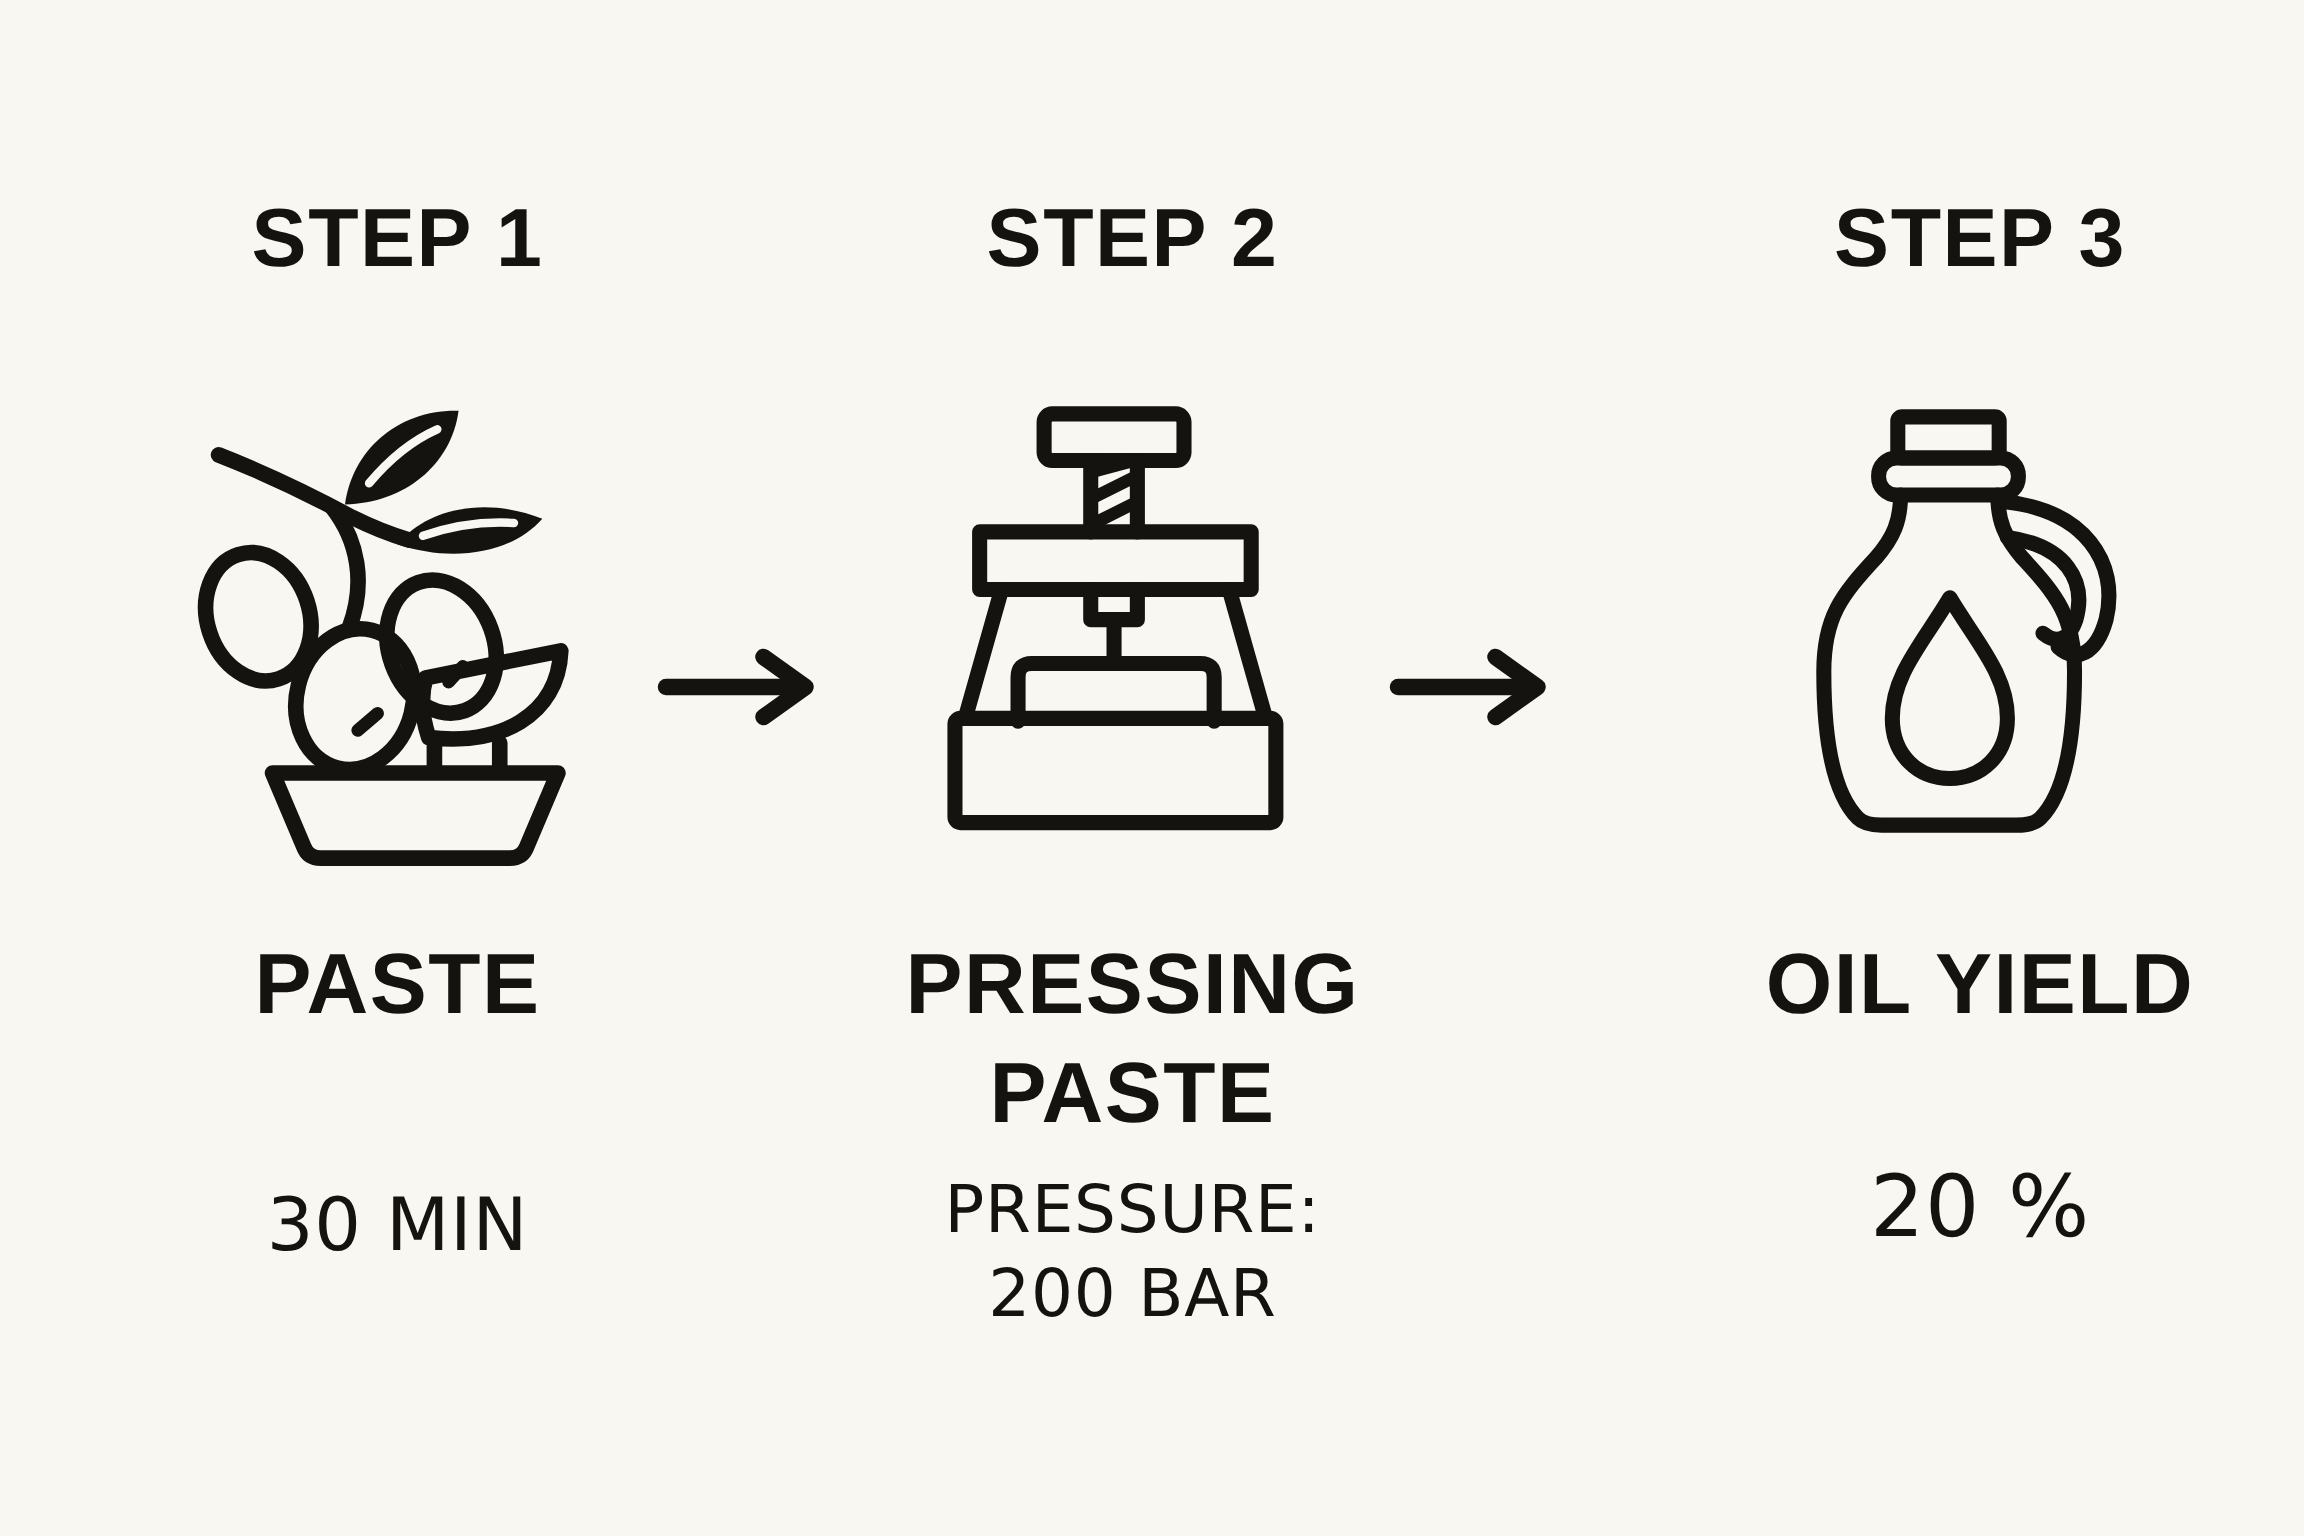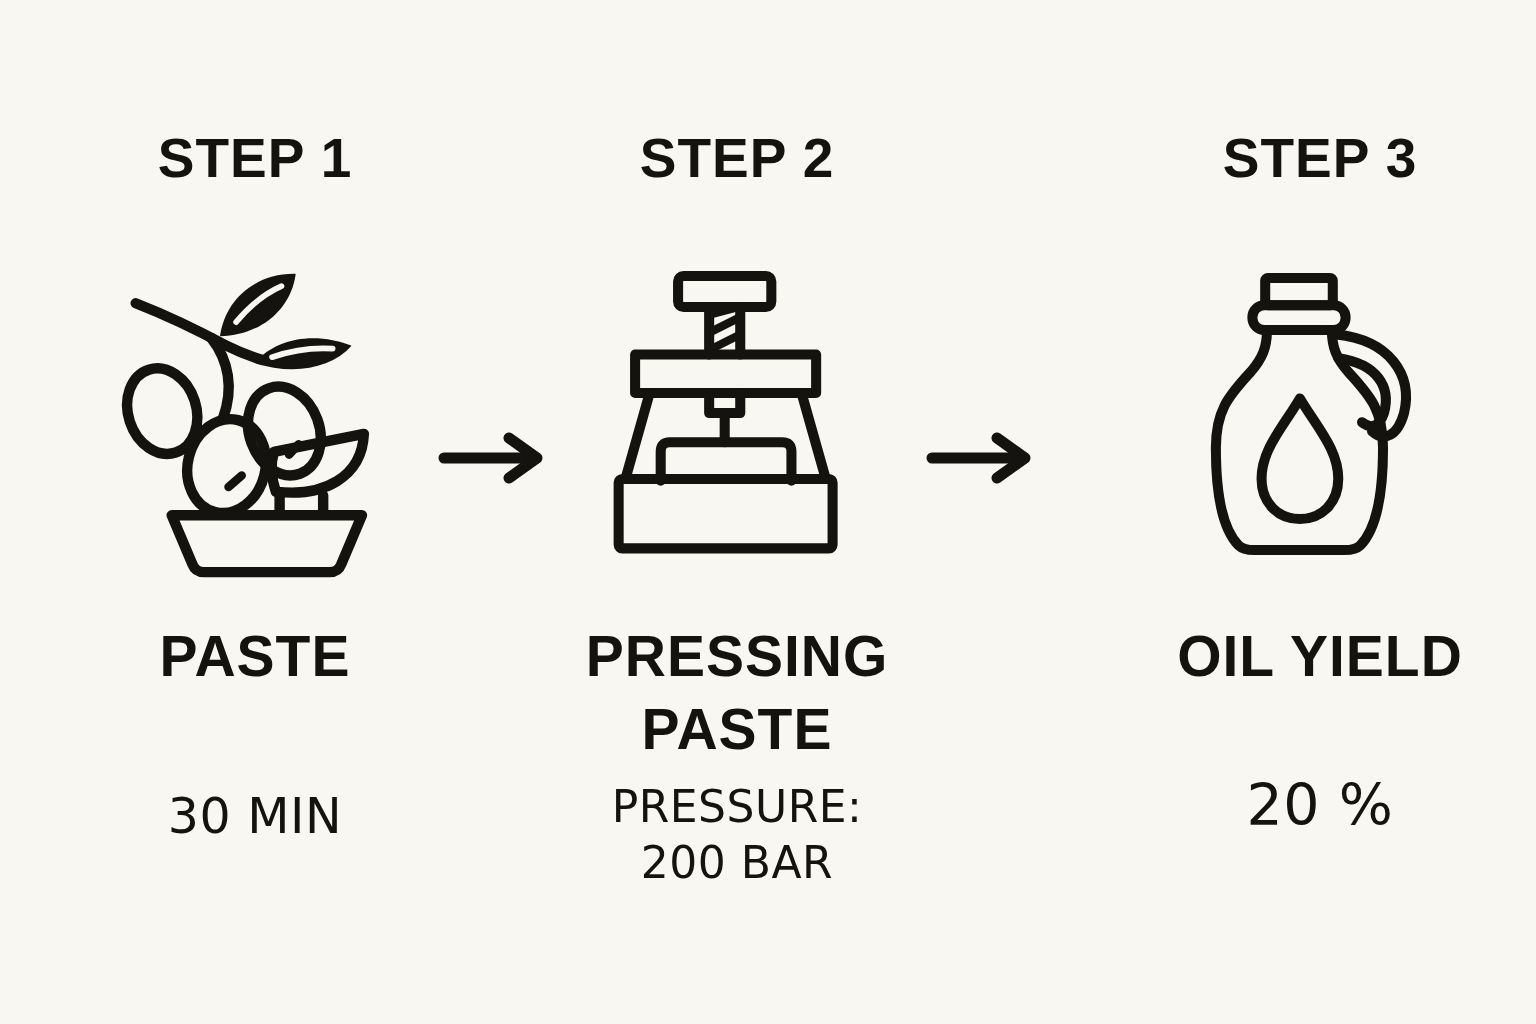--- a/index.html
+++ b/index.html
@@ -5,22 +5,22 @@
   html,body{margin:0;padding:0;}
   body{
     width:1536px;height:1024px;
     background:#f9f7f1;
     font-family:"Liberation Sans",sans-serif;
     color:#14130f;
     overflow:hidden;
   }
   .canvas{position:relative;width:1536px;height:1024px;}
   .step{position:absolute;top:0;height:1024px;width:470px;}
-  .step-1{left:20px;}
-  .step-2{left:502px;}
+  .step-1{left:30px;}
+  .step-2{left:520px;}
   .step-3{left:1085px;}
   .step-label{
     position:absolute;top:126px;width:100%;
     text-align:center;font-size:55px;font-weight:700;letter-spacing:1px;
   }
   .icon-wrap{
     position:absolute;top:246px;width:100%;height:336px;
     display:flex;align-items:center;justify-content:center;
   }
   .step-title{

